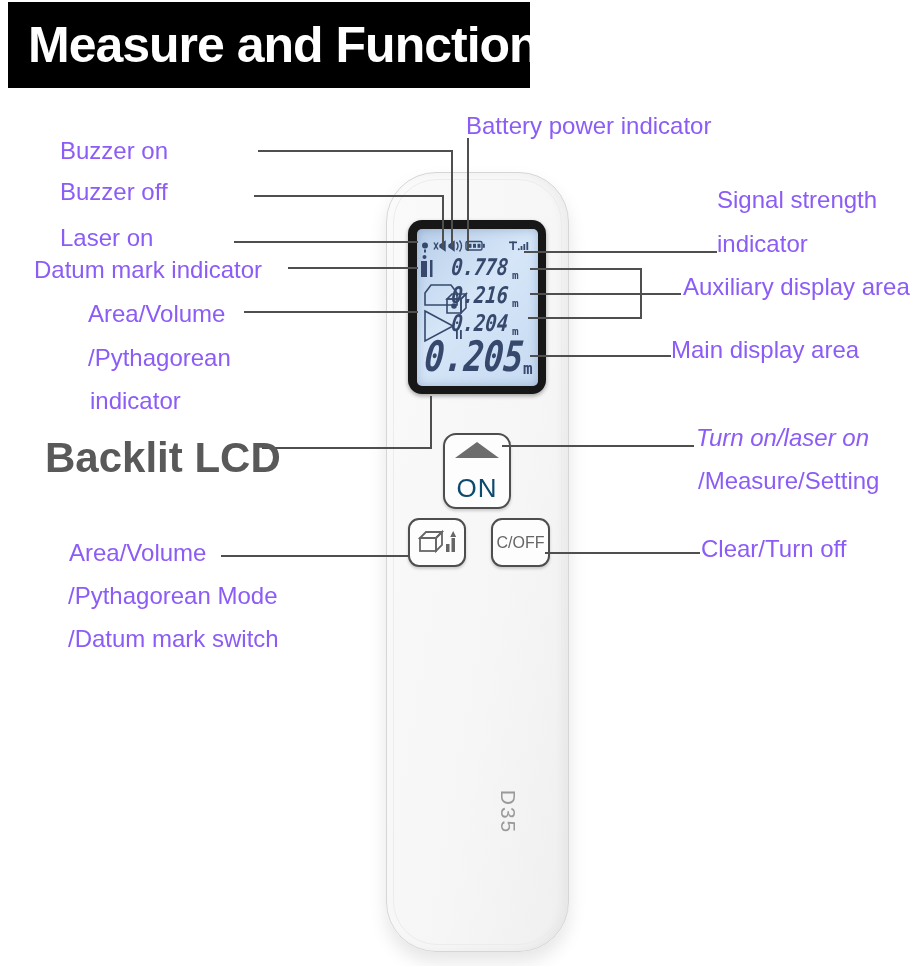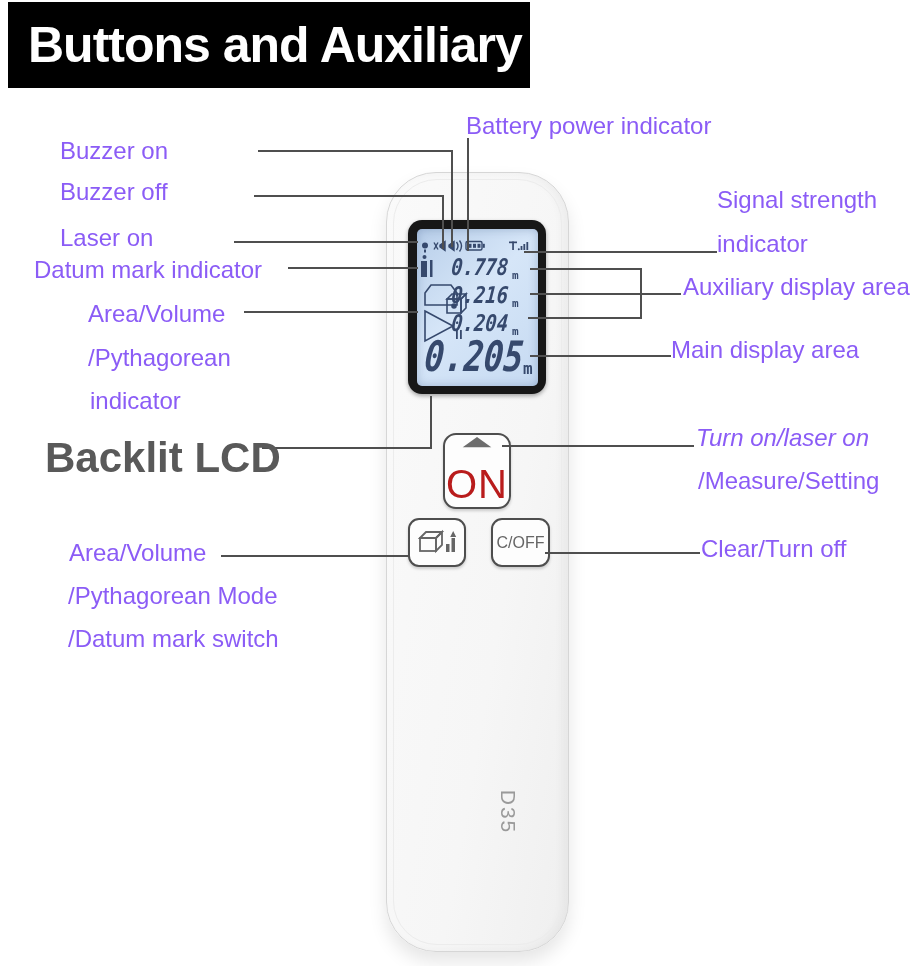--- a/index.html
+++ b/index.html
@@ -26,41 +26,41 @@
   .aux-val{right:30px;font-size:23px;transform:skewX(-5deg) scaleX(0.82);transform-origin:right;}
   .aux-unit{left:95px;font-size:11px;font-style:normal;}
   .main-val{right:15px;font-size:42px;transform:skewX(-5deg) scaleX(0.78);transform-origin:right;}
   .main-unit{left:106px;font-size:16px;font-style:normal;}
   .lcd-icons{position:absolute;left:0;top:0;}
   
   .dev-btn{position:absolute;background:#fdfdfd;border:2px solid #4e4e4e;border-radius:13px;
            box-shadow:0 2px 3px rgba(0,0,0,0.18);display:flex;flex-direction:column;
            align-items:center;justify-content:center;box-sizing:border-box;}
   .btn-on{left:443px;top:433px;width:68px;height:76px;}
-  .btn-on .on-text{color:#b91c1c;font-size:40px;letter-spacing:1px;margin-top:14px;}
+  .btn-on .on-text{color:#0c4a6e;font-size:26px;letter-spacing:1px;margin-top:14px;}
   .btn-mode{left:408px;top:518px;width:58px;height:49px;border-radius:11px;}
   .btn-clear{left:491px;top:518px;width:59px;height:49px;border-radius:11px;}
   .btn-clear span{color:#666;font-size:16px;}
   .model-text{position:absolute;left:486px;top:800px;color:#9a9a9a;font-size:21px;
               letter-spacing:2px;transform:rotate(90deg);transform-origin:center;}
   
   .lbl{position:absolute;color:#8b5cf6;font-size:24px;white-space:nowrap;line-height:28px;}
   .lbl.r{text-align:left;}
   .lbl-backlit{font-size:42px;font-weight:bold;color:#595959;}
   
   .ln{position:absolute;background:#4f4f4f;height:2px;}
   .lnv{position:absolute;background:#4f4f4f;width:2px;}
 </style>
 </head>
 <body>
 
 <div class="canvas">
 
   <div class="title-box">
-    <span>Buttons and Auxiliary</span>
+    <span>Measure and Functions</span>
   </div>
 
   <div class="device"></div>
 
   <div class="bezel"></div>
   <div class="screen">
     <svg class="lcd-icons" width="121" height="157" viewBox="0 0 121 157">
 
       <g fill="#36496d">
         <circle cx="8" cy="16.5" r="3"></circle>

